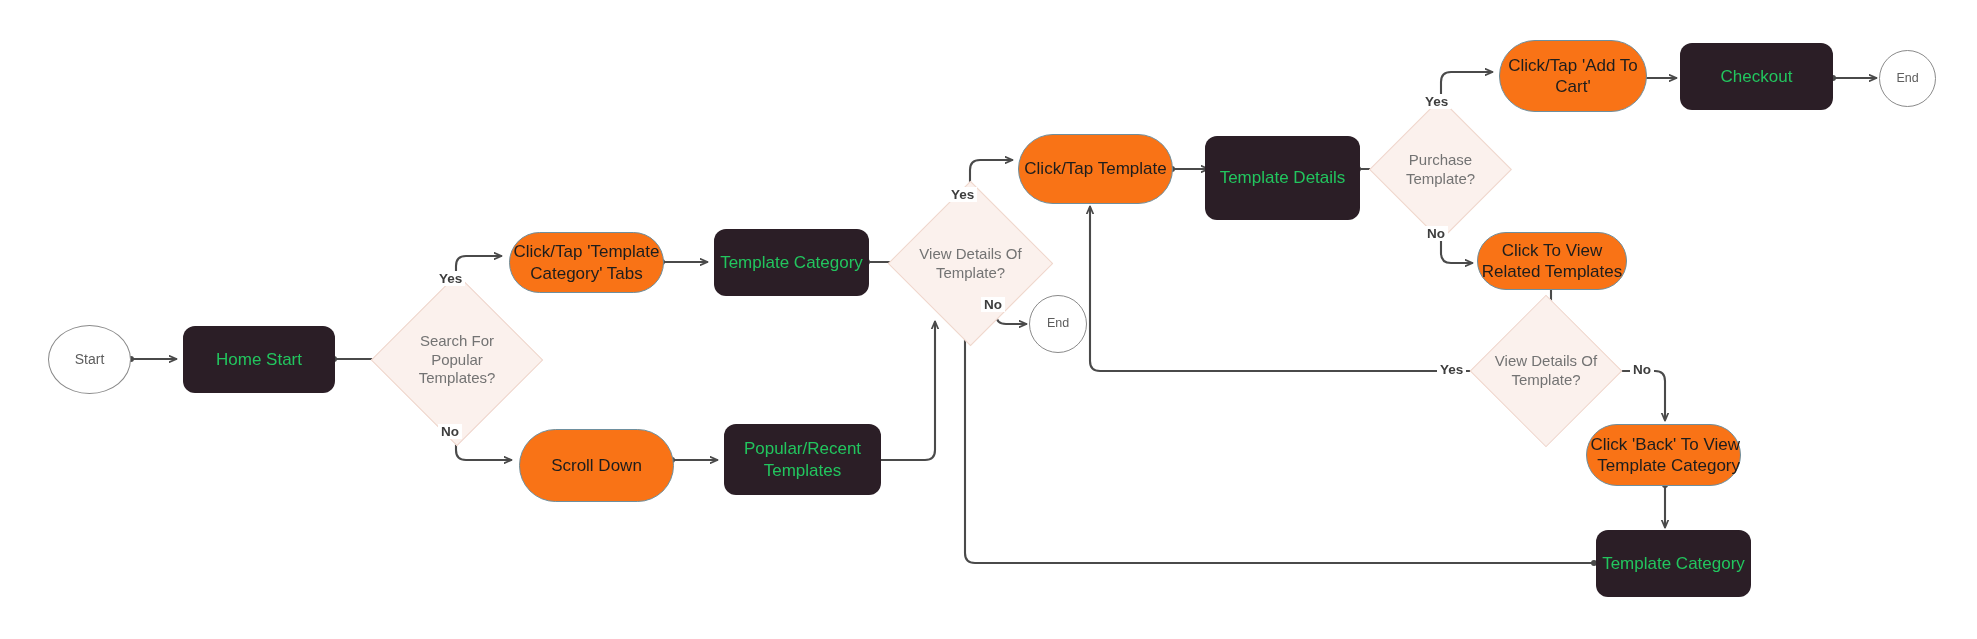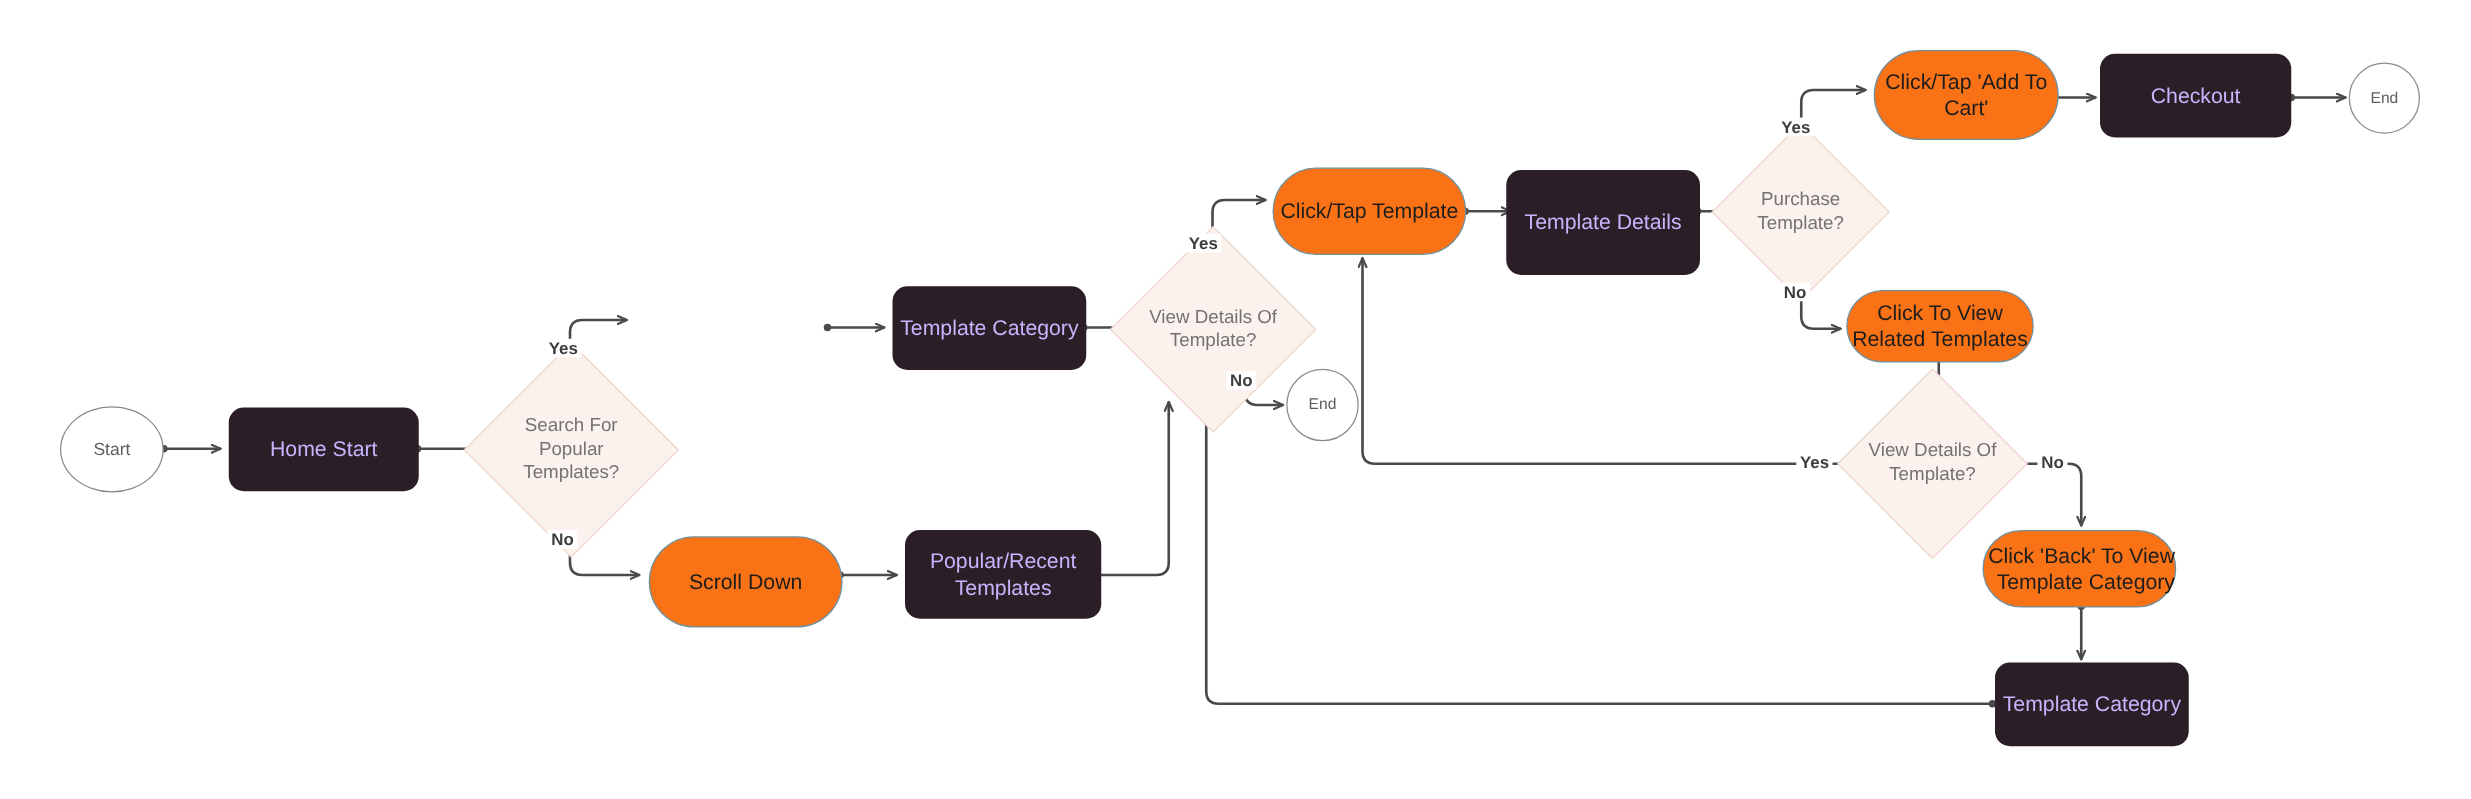--- a/index.html
+++ b/index.html
@@ -36,21 +36,21 @@
   }
   .node-terminal {
     border-radius: 50%;
     background: #ffffff;
     border: 1.6px solid #8a8a8a;
     color: #5d5d5d;
     font-size: 14px;
   }
   .node-process {
     background: #2b1e26;
-    color: #c4b5fd;
+    color: #22c55e;
     border-radius: 12px;
     font-size: 17px;
   }
   .node-action {
     background: #f97316;
     color: #1d1d1d;
     border: 1.8px solid #6e8f9e;
     border-radius: 40px;
     font-size: 17px;
     font-weight: 400;
@@ -151,20 +151,23 @@
 
   <div class="node node-process" style="left:183px; top:326px; width:152px; height:67px;">
     <span>Home Start</span>
   </div>
 
   <div class="node node-decision" style="left:396px; top:299px; width:122px; height:122px;">
     <div class="dia-shape"></div>
     <span class="dia-label">Search For Popular Templates?</span>
   </div>
 
+  <div class="node node-action" style="left:509px; top:232px; width:155px; height:61px;">
+    <span>Click/Tap 'Template Category' Tabs</span>
+  </div>
 
   <div class="node node-process" style="left:714px; top:229px; width:155px; height:67px;">
     <span>Template Category</span>
   </div>
 
   <div class="node node-action" style="left:519px; top:429px; width:155px; height:73px;">
     <span>Scroll Down</span>
   </div>
 
   <div class="node node-process" style="left:724px; top:424px; width:157px; height:71px;">

